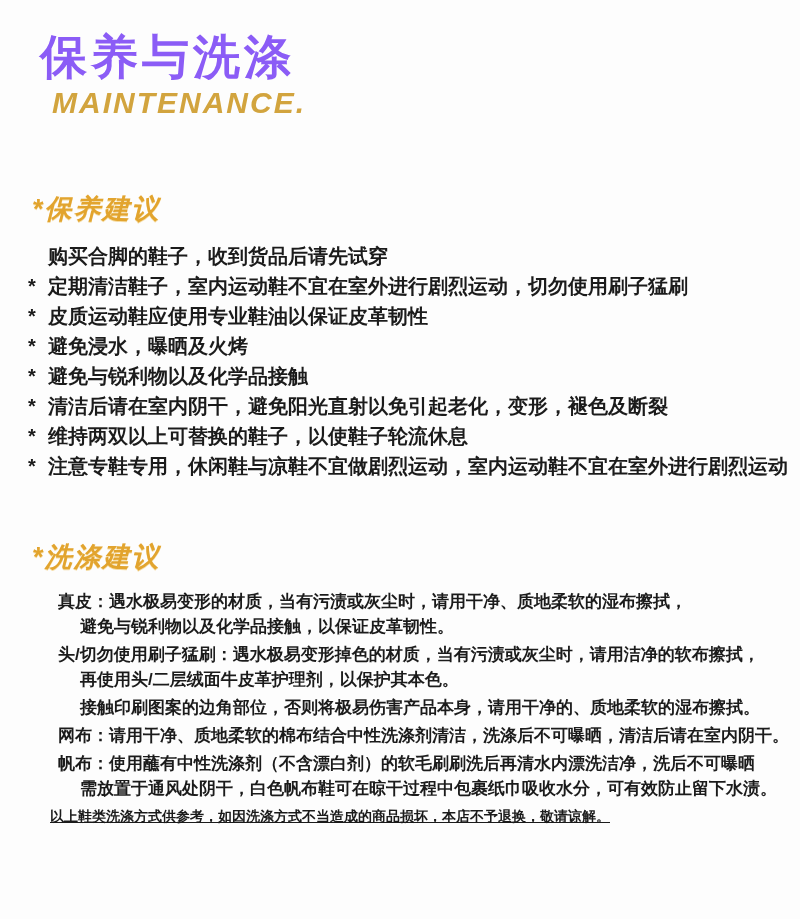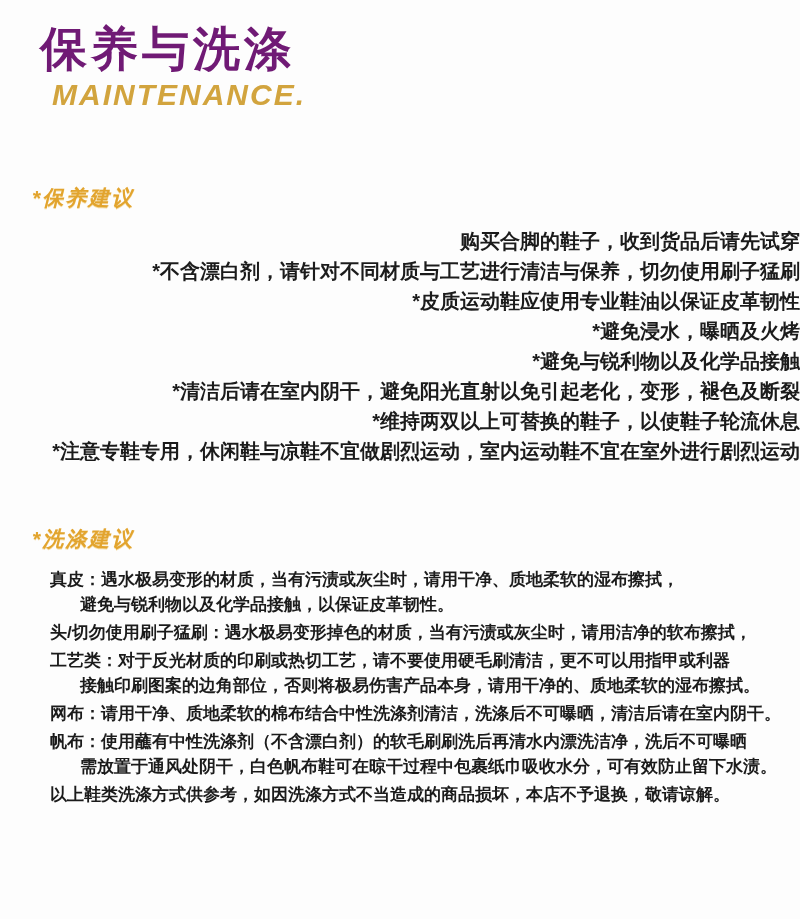--- a/index.html
+++ b/index.html
@@ -9,51 +9,50 @@
   body {
     width: 800px;
     height: 919px;
     background: #fdfdfd;
     font-family: "Liberation Sans", sans-serif;
     color: #1b1b1b;
     overflow: hidden;
     -webkit-font-smoothing: antialiased;
   }
   .page-title {
-    margin: 22px 0 0 40px;
+    margin: 30px 0 0 40px;
     font-size: 47px;
     line-height: 1.15;
     font-weight: 900;
     letter-spacing: 4px;
-    color: #701a75;
+    color: #8b5cf6;
   }
   .page-subtitle {
     margin: 2px 0 0 52px;
     font-size: 30px;
     line-height: 1.15;
     font-weight: 900;
     font-style: italic;
     letter-spacing: 2px;
     color: #d2a43e;
   }
   .sec-heading {
-    font-size: 21px;
+    font-size: 27px;
     line-height: 1.2;
     font-weight: 900;
     font-style: italic;
     letter-spacing: 2px;
     color: #e2a42e;
     text-shadow: 0 1px 0 rgba(240, 200, 110, 0.6);
   }
   #maintenance-heading { margin: 72px 0 0 32px; }
   #washing-heading    { margin: 60px 16px 0 32px; }
 
   .maint-list {
     margin: 16px 0 0 28px;
-    text-align: right;
   }
   .maint-item {
     font-size: 20px;
     font-weight: bold;
     line-height: 30px;
     white-space: nowrap;
   }
   .maint-item .bullet {
     display: inline-block;
     width: 20px;
@@ -70,62 +69,64 @@
     font-size: 17px;
     font-weight: bold;
     line-height: 25px;
     white-space: nowrap;
   }
   .care-line.cont {
     padding-left: 30px;
   }
   .care-label {
     font-weight: bold;
+    margin-left: 8px;
   }
   .footer-note {
-    font-size: 17px;
+    font-size: 14px;
     font-weight: bold;
     line-height: 25px;
     white-space: nowrap;
+    text-decoration: underline;
   }
 </style>
 </head>
 <body>
 
 <div class="page-title">保养与洗涤</div>
 <div class="page-subtitle">MAINTENANCE.</div>
 
 <div id="maintenance-heading" class="sec-heading">*保养建议</div>
 
 <div class="maint-list">
   <div class="maint-item"><span class="bullet"></span><span>购买合脚的鞋子，收到货品后请先试穿</span></div>
-  <div class="maint-item"><span class="bullet">*</span><span>不含漂白剂，请针对不同材质与工艺进行清洁与保养，切勿使用刷子猛刷</span></div>
+  <div class="maint-item"><span class="bullet">*</span><span>定期清洁鞋子，室内运动鞋不宜在室外进行剧烈运动，切勿使用刷子猛刷</span></div>
   <div class="maint-item"><span class="bullet">*</span><span>皮质运动鞋应使用专业鞋油以保证皮革韧性</span></div>
   <div class="maint-item"><span class="bullet">*</span><span>避免浸水，曝晒及火烤</span></div>
   <div class="maint-item"><span class="bullet">*</span><span>避免与锐利物以及化学品接触</span></div>
   <div class="maint-item"><span class="bullet">*</span><span>清洁后请在室内阴干，避免阳光直射以免引起老化，变形，褪色及断裂</span></div>
   <div class="maint-item"><span class="bullet">*</span><span>维持两双以上可替换的鞋子，以使鞋子轮流休息</span></div>
   <div class="maint-item"><span class="bullet">*</span><span>注意专鞋专用，休闲鞋与凉鞋不宜做剧烈运动，室内运动鞋不宜在室外进行剧烈运动</span></div>
 </div>
 
 <div id="washing-heading" class="sec-heading">*洗涤建议</div>
 
 <div class="wash-section">
 
   <div class="care-para">
     <div class="care-line"><span class="care-label">真皮：</span><span>遇水极易变形的材质，当有污渍或灰尘时，请用干净、质地柔软的湿布擦拭，</span></div>
     <div class="care-line cont">避免与锐利物以及化学品接触，以保证皮革韧性。</div>
   </div>
 
   <div class="care-para">
     <div class="care-line"><span class="care-label">头/切勿使用刷子猛刷：</span><span>遇水极易变形掉色的材质，当有污渍或灰尘时，请用洁净的软布擦拭，</span></div>
+    <div class="care-line cont">再使用头/二层绒面牛皮革护理剂，以保护其本色。</div>
   </div>
 
   <div class="care-para">
-    <div class="care-line"><span class="care-label">工艺类：</span><span>对于反光材质的印刷或热切工艺，请不要使用硬毛刷清洁，更不可以用指甲或利器</span></div>
     <div class="care-line cont">接触印刷图案的边角部位，否则将极易伤害产品本身，请用干净的、质地柔软的湿布擦拭。</div>
   </div>
 
   <div class="care-para">
     <div class="care-line"><span class="care-label">网布：</span><span>请用干净、质地柔软的棉布结合中性洗涤剂清洁，洗涤后不可曝晒，清洁后请在室内阴干。</span></div>
 
   </div>
 
 
   <div class="care-para">

